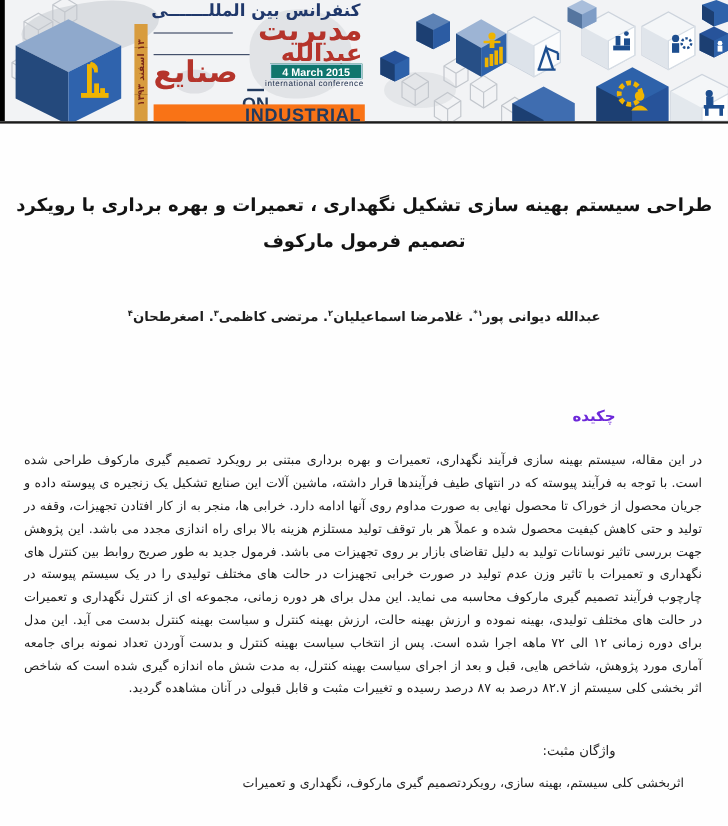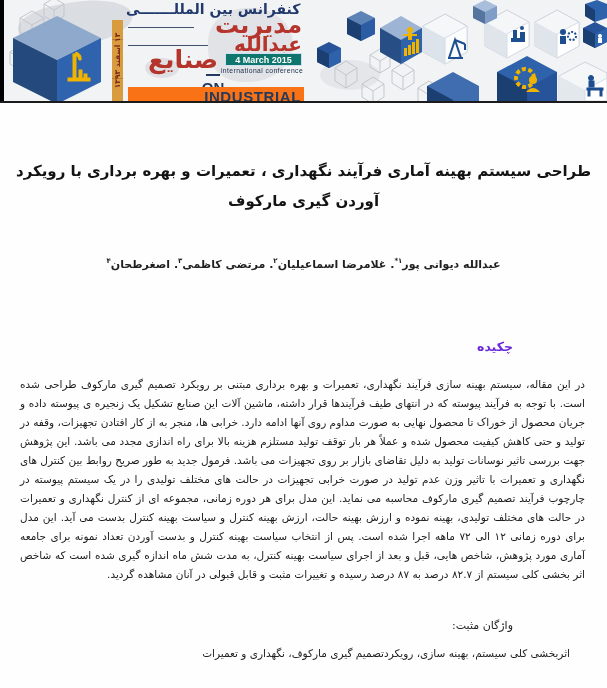--- a/index.html
+++ b/index.html
@@ -23,21 +23,21 @@
   .center-block{position:absolute;left:112px;top:0;width:192px;height:101px;direction:rtl;}
   .date-strip{position:absolute;left:0;top:20px;width:11px;height:81px;
       background:linear-gradient(#d89c3e 0 24%,#b97f2e 24% 25%,#d89c3e 25% 72%,#b97f2e 72% 73%,#d89c3e 73% 100%);}
   .date-strip .rot{position:absolute;left:-36px;top:36px;width:83px;text-align:center;
       transform:rotate(-90deg);font-size:7.5px;font-weight:bold;color:#7a2618;white-space:nowrap;}
   .conf-line{position:absolute;left:14px;top:1px;width:176px;text-align:left;
       font-size:14px;font-weight:bold;color:#20386b;}
   .rword{position:absolute;color:#b5342b;font-weight:bold;line-height:1;white-space:nowrap;}
   .w1{right:2px;top:13px;font-size:24px;}
   .w2{right:2px;top:34px;font-size:20px;}
-  .w3{left:16px;top:47px;font-size:25px;margin-left:20px;}
+  .w3{left:16px;top:47px;font-size:25px;}
   .navline{position:absolute;height:1px;background:#44506b;}
   .nl1{left:16px;top:27px;width:66px;}
   .nl2{left:16px;top:45px;width:80px;}
   .date-box{position:absolute;left:113px;top:53px;width:77px;height:13px;background:#0f766e;
       box-shadow:inset 0 0 0 1px #cfe0f4;display:flex;align-items:center;justify-content:center;
       color:#ffffff;font-family:"Liberation Sans",sans-serif;font-size:9px;font-weight:bold;direction:ltr;}
   .subtitle{position:absolute;left:106px;top:67px;width:88px;text-align:center;direction:ltr;
       font-family:"Liberation Sans",sans-serif;font-size:6.8px;color:#1b2b4a;letter-spacing:.4px;}
   .eng1{position:absolute;left:10px;top:74px;width:182px;display:flex;align-items:center;
       justify-content:flex-end;gap:3px;direction:ltr;font-family:"Liberation Sans",sans-serif;
@@ -230,22 +230,22 @@
         <polygon points="190,12 202,6 202,18 190,24" fill="#7f9dc6"></polygon>
       </g>
       <g>
         <polygon points="290,4 302,0 312,4 312,18 300,22 290,16" fill="#2e62aa"></polygon>
         <polygon points="290,4 300,10 300,22 290,16" fill="#1c3f72"></polygon>
       </g>
     </svg>
   </header>
 
   <h1 class="title">
-    <span style="display:block">طراحی سیستم بهینه آماری فرآیند نگهداری ، تعمیرات و بهره برداری با رویکرد</span>
-    <span style="display:block">آوردن گیری مارکوف</span>
+    <span style="display:block">طراحی سیستم بهینه سازی تشکیل نگهداری ، تعمیرات و بهره برداری با رویکرد</span>
+    <span style="display:block">تصمیم فرمول مارکوف</span>
   </h1>
 
   <div class="authors" id="authors"><span>عبدالله دیوانی پور</span><sup>۱*</sup>. <span>غلامرضا اسماعیلیان</span><sup>۲</sup>. <span>مرتضی کاظمی</span><sup>۳</sup>. <span>اصغرطحان</span><sup>۴</sup></div>
 
   <h2 class="abstract-heading">چکیده</h2>
 
   <p class="abstract">در این مقاله، سیستم بهینه سازی فرآیند نگهداری، تعمیرات و بهره برداری مبتنی بر رویکرد تصمیم گیری مارکوف طراحی شده است. با توجه به فرآیند پیوسته که در انتهای طیف فرآیندها قرار داشته، ماشین آلات این صنایع تشکیل یک زنجیره ی پیوسته داده و جریان محصول از خوراک تا محصول نهایی به صورت مداوم روی آنها ادامه دارد. خرابی ها، منجر به از کار افتادن تجهیزات، وقفه در تولید و حتی کاهش کیفیت محصول شده و عملاً هر بار توقف تولید مستلزم هزینه بالا برای راه اندازی مجدد می باشد. این پژوهش جهت بررسی تاثیر نوسانات تولید به دلیل تقاضای بازار بر روی تجهیزات می باشد. فرمول جدید به طور صریح روابط بین کنترل های نگهداری و تعمیرات با تاثیر وزن عدم تولید در صورت خرابی تجهیزات در حالت های مختلف تولیدی را در یک سیستم پیوسته در چارچوب فرآیند تصمیم گیری مارکوف محاسبه می نماید. این مدل برای هر دوره زمانی، مجموعه ای از کنترل نگهداری و تعمیرات در حالت های مختلف تولیدی، بهینه نموده و ارزش بهینه حالت، ارزش بهینه کنترل و سیاست بهینه کنترل بدست می آید. این مدل برای دوره زمانی ۱۲ الی ۷۲ ماهه اجرا شده است. پس از انتخاب سیاست بهینه کنترل و بدست آوردن تعداد نمونه برای جامعه آماری مورد پژوهش، شاخص هایی، قبل و بعد از اجرای سیاست بهینه کنترل، به مدت شش ماه اندازه گیری شده است که شاخص اثر بخشی کلی سیستم از ۸۲.۷ درصد به ۸۷ درصد رسیده و تغییرات مثبت و قابل قبولی در آنان مشاهده گردید.</p>
 
   <div class="kw-heading">واژگان مثبت:</div>
 

